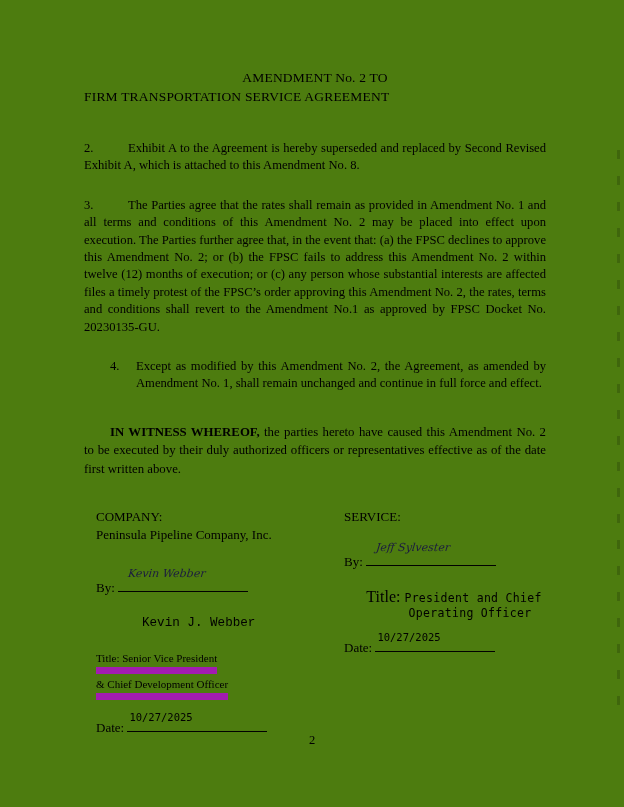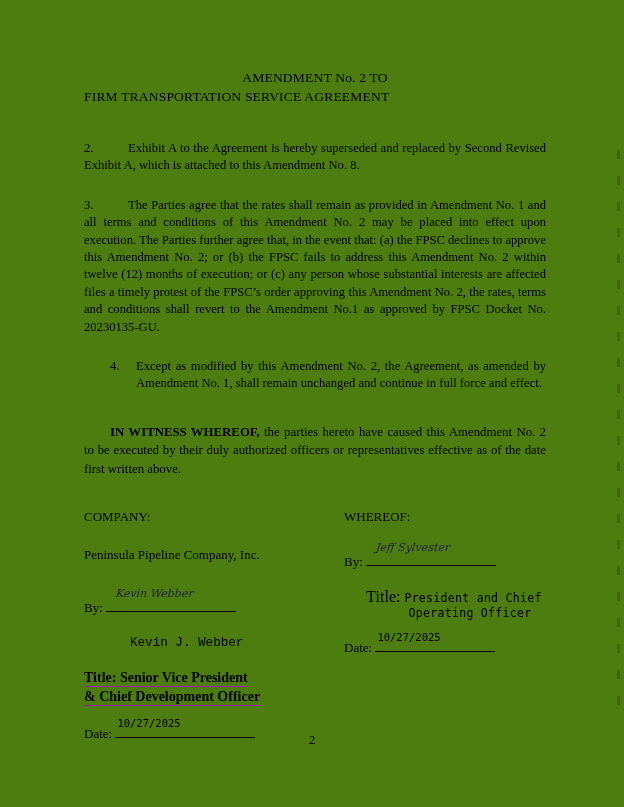--- a/index.html
+++ b/index.html
@@ -89,38 +89,38 @@
   .witness b {
     font-weight: bold;
   }
   .sig-area {
     margin-top: 30px;
     position: relative;
     height: 190px;
   }
   .col-left {
     position: absolute;
-    left: 0;
+    left: 12px;
     top: 0;
     width: 250px;
   }
   .col-right {
     position: absolute;
     left: 260px;
     top: 0;
     width: 220px;
   }
   .party-label {
     font-size: 13px;
     line-height: 18px;
   }
   .party-name {
     font-size: 13px;
     line-height: 18px;
-    margin-top: 20px;
+    margin-top: 0;
   }
   .sig-block {
     margin-top: 36px;
     position: relative;
   }
   .sig-script {
     position: absolute;
     font-family: "DejaVu Serif", serif;
     font-style: italic;
     font-size: 11px;
@@ -141,25 +141,24 @@
     border-bottom: 1px solid #000;
     height: 11px;
     vertical-align: baseline;
   }
   .printed-name {
     font-size: 12.6px;
     margin-top: 20px;
     font-family: Liberation Mono, monospace;
   }
   .title-line {
-    font-size: 14px;
+    font-size: 11px;
     line-height: 17px;
-    border-bottom: 1px solid #a21caf;
-    display: inline-block;
-    font-weight: bold;
+    border-bottom: 7px solid #a21caf;
+    display: inline-block;
   }
   .mono-fill {
     font-family: "DejaVu Sans Mono", monospace;
     font-size: 11.5px;
     letter-spacing: 0.3px;
   }
   .date-row {
     font-size: 13px;
     line-height: 16px;
     white-space: nowrap;
@@ -230,21 +229,21 @@
 
         <div class="date-row" style="margin-top:20px;">
           <span>Date:</span>
           <span class="rule" style="width:140px;position:relative;">
             <span class="date-fill" style="position:absolute;left:2px;top:-11px;">10/27/2025</span>
           </span>
         </div>
       </div>
 
       <div class="col-right">
-        <div class="party-label">WHEREOF:</div>
+        <div class="party-label">SERVICE:</div>
 
         <div class="sig-block" style="margin-top:28px;">
           <div class="sig-script" style="left:32px; top:-13px;">Jeff Sylvester</div>
           <div class="by-row">
             <span class="by-label">By:</span>
             <span class="rule" style="width:130px;"></span>
           </div>
         </div>
 
         <div style="margin-top:18px;text-align:center;">

